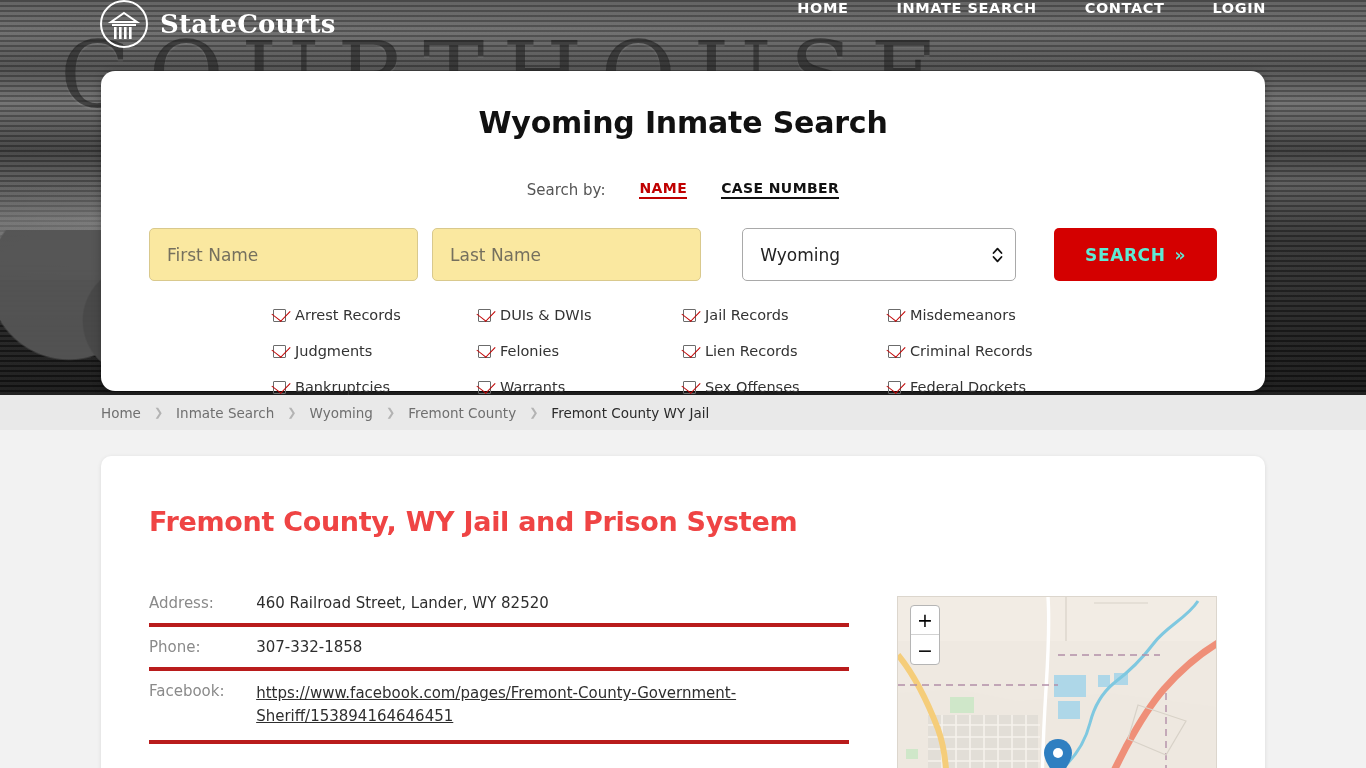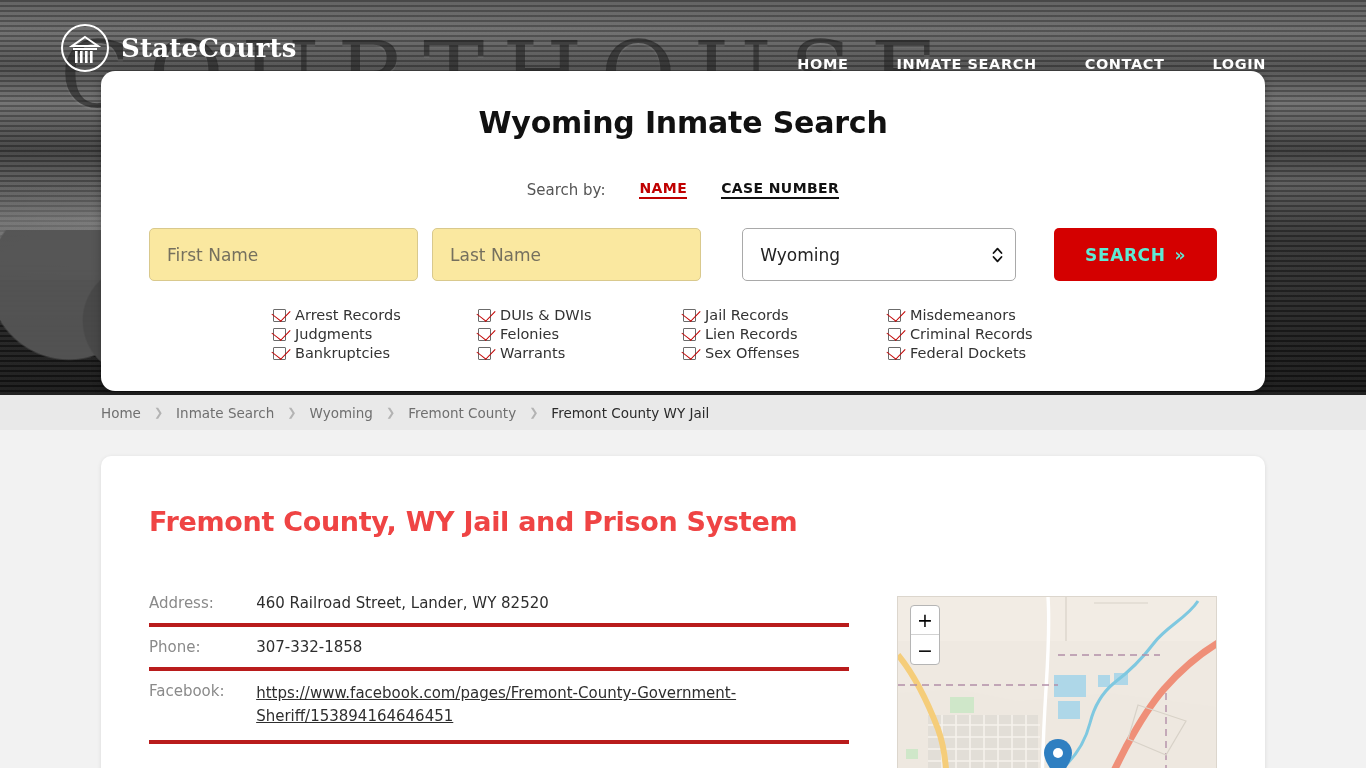--- a/index.html
+++ b/index.html
@@ -48,22 +48,22 @@
     background:
       radial-gradient(circle at 60% 55%, #9a9a9a 0 10%, #6d6d6d 11% 20%, #4b4b4b 21% 33%, rgba(0,0,0,0) 34%),
       radial-gradient(circle at 30% 30%, #555 0 40%, rgba(0,0,0,0) 41%);
     filter:grayscale(1);
     opacity:.95;
   }
 
   .topbar {
     position:relative;
     height:72px;
-    display:flex; align-items:flex-end;
-    padding:0 100px 0 61px;
+    display:flex; align-items:flex-start;
+    padding:0 100px 0 100px;
     z-index:5;
   }
   .brand { display:flex; align-items:center; gap:12px; }
   .brand-mark {
     width:48px; height:48px; border-radius:50%;
     border:2.5px solid #fff;
     display:flex; align-items:center; justify-content:center;
     overflow:hidden;
   }
   .brand-name {
@@ -145,21 +145,21 @@
     color:#5eead4; font-size:17px; font-weight:bold; letter-spacing:0.6px;
     font-family:"DejaVu Sans", sans-serif;
     cursor:pointer;
     display:flex; align-items:center; justify-content:center; gap:9px;
   }
 
   .checks {
     display:grid;
     grid-template-columns:repeat(4, 205px);
     justify-content:center;
-    row-gap:3px;
+    row-gap:20px;
     margin-top:26px;
   }
   .chk { display:flex; align-items:center; gap:9px; font-size:14.5px; color:#333; }
   .chk-box {
     position:relative; width:13px; height:13px;
     border:1px solid #6b6b6b; border-radius:1px; flex:none;
   }
   .chk-box:after{
     content:"";
     position:absolute; left:1px; top:-4px;

